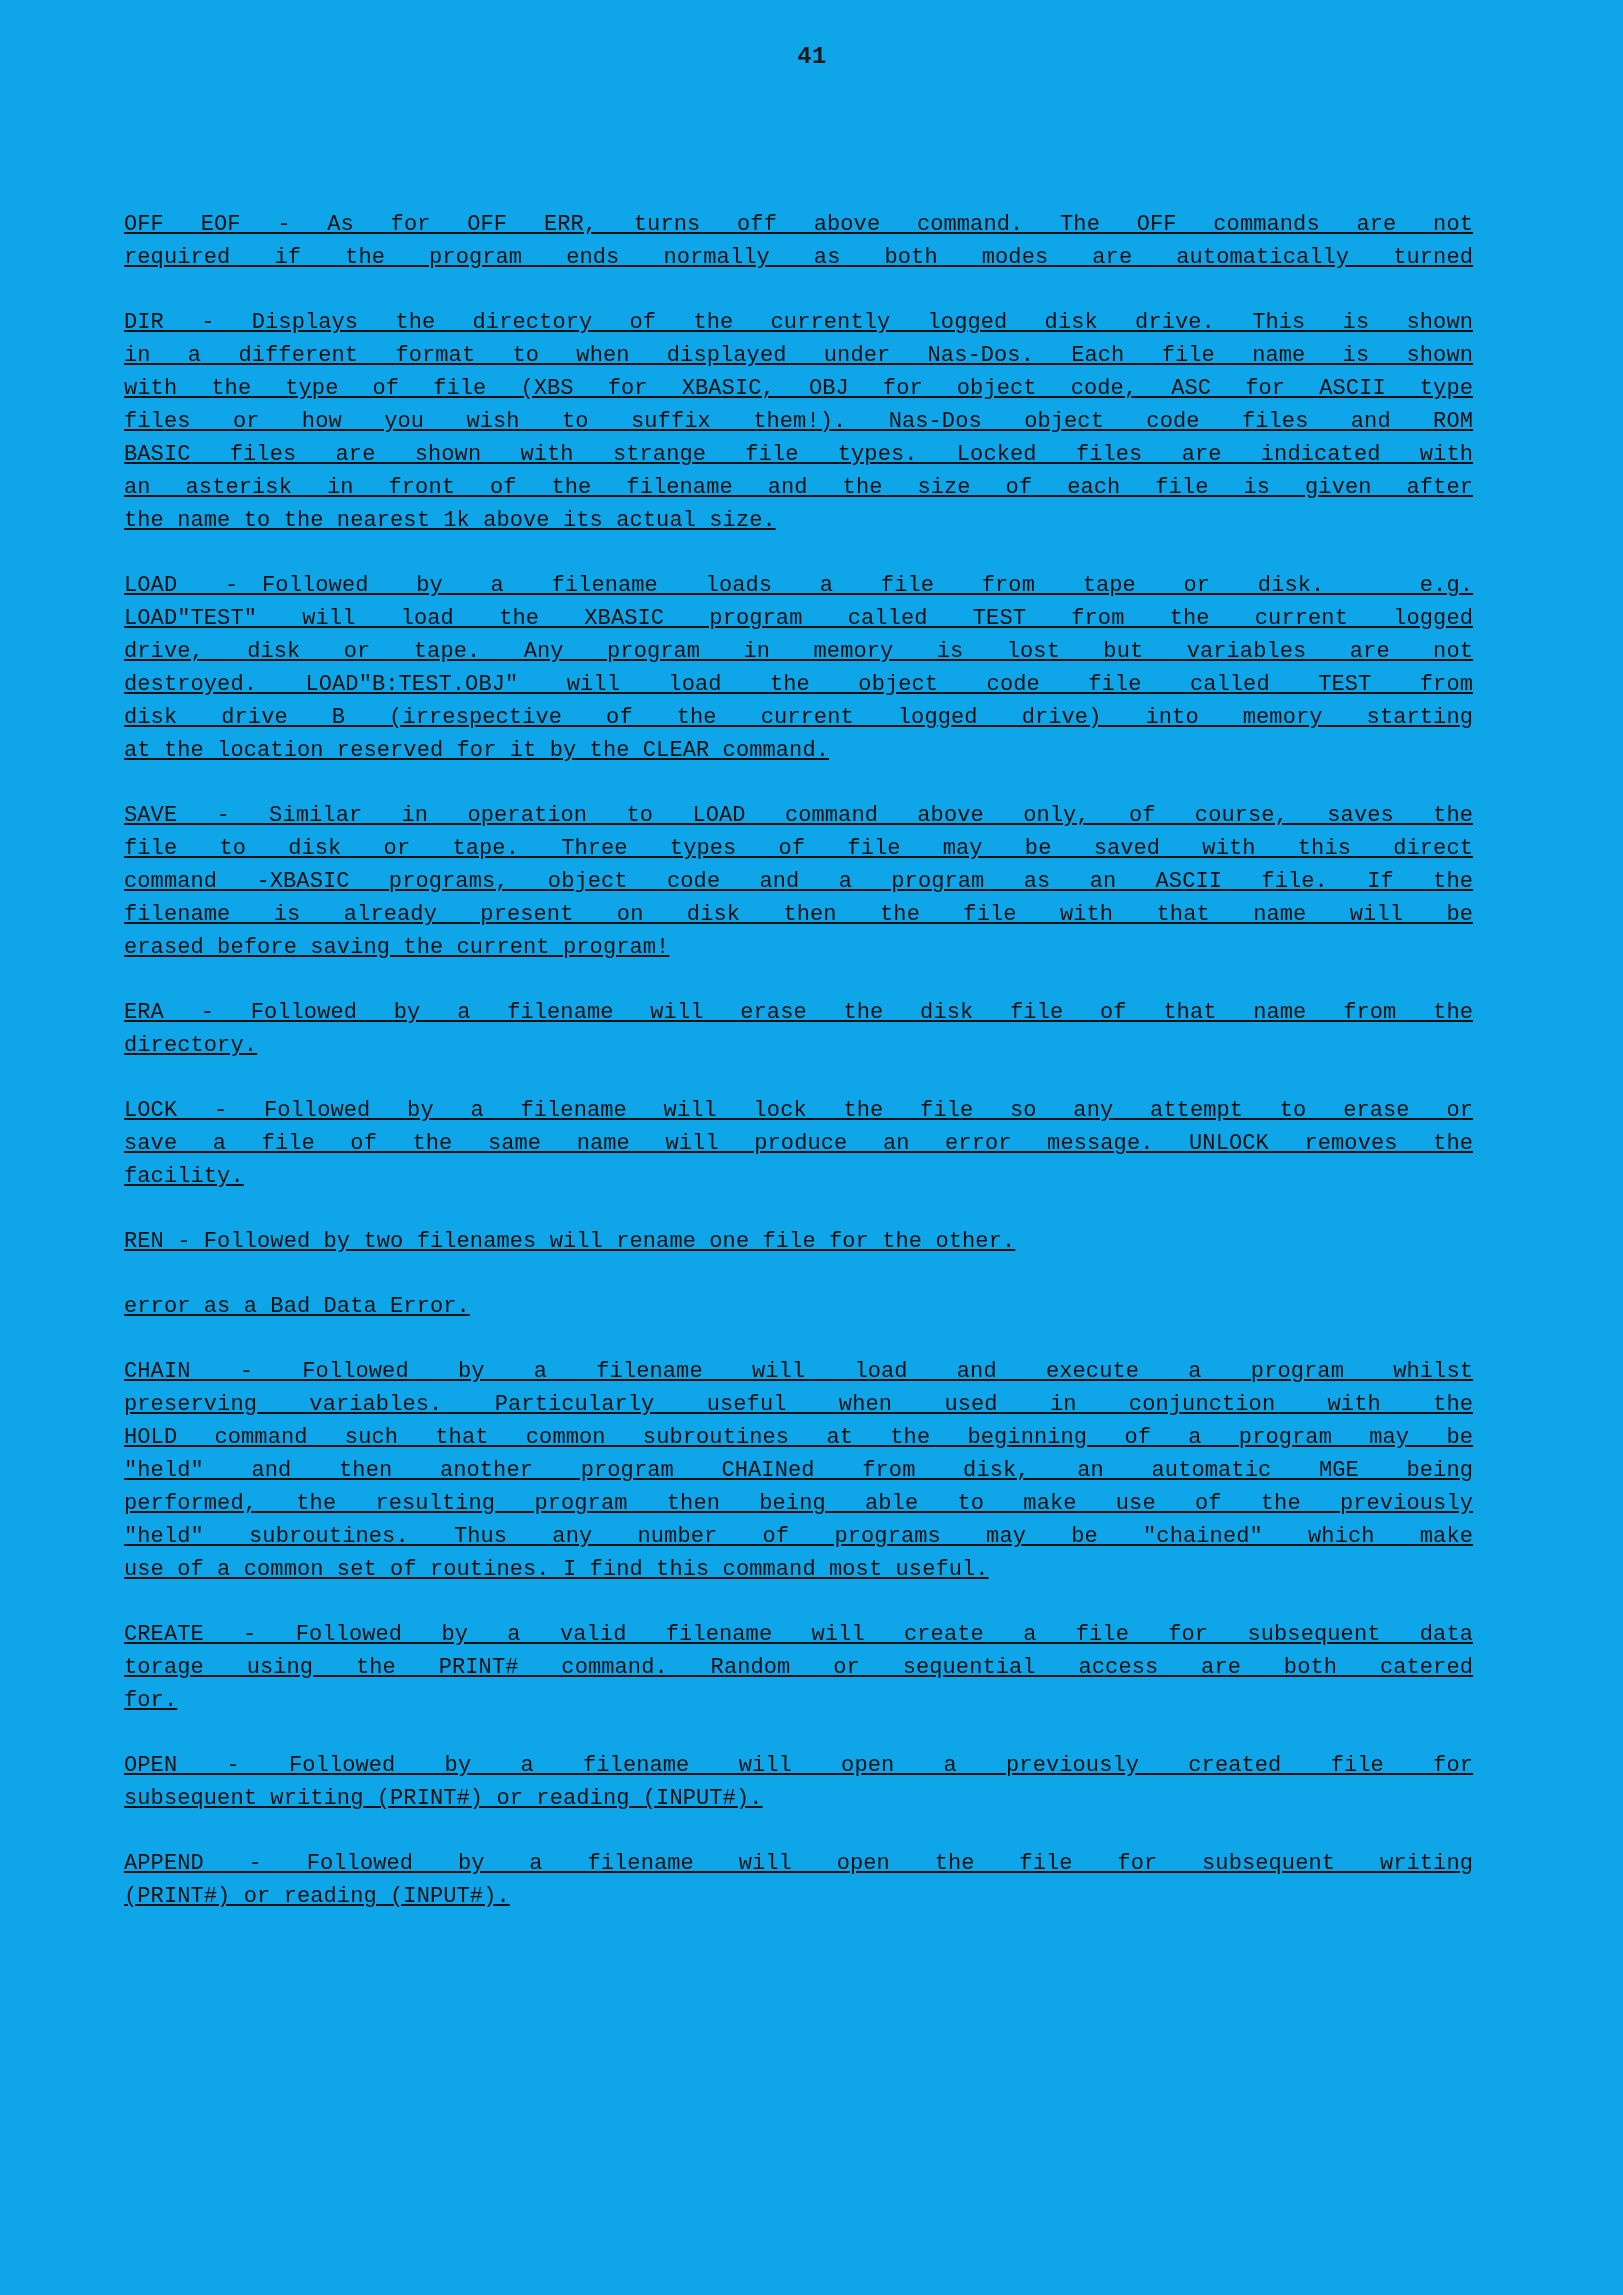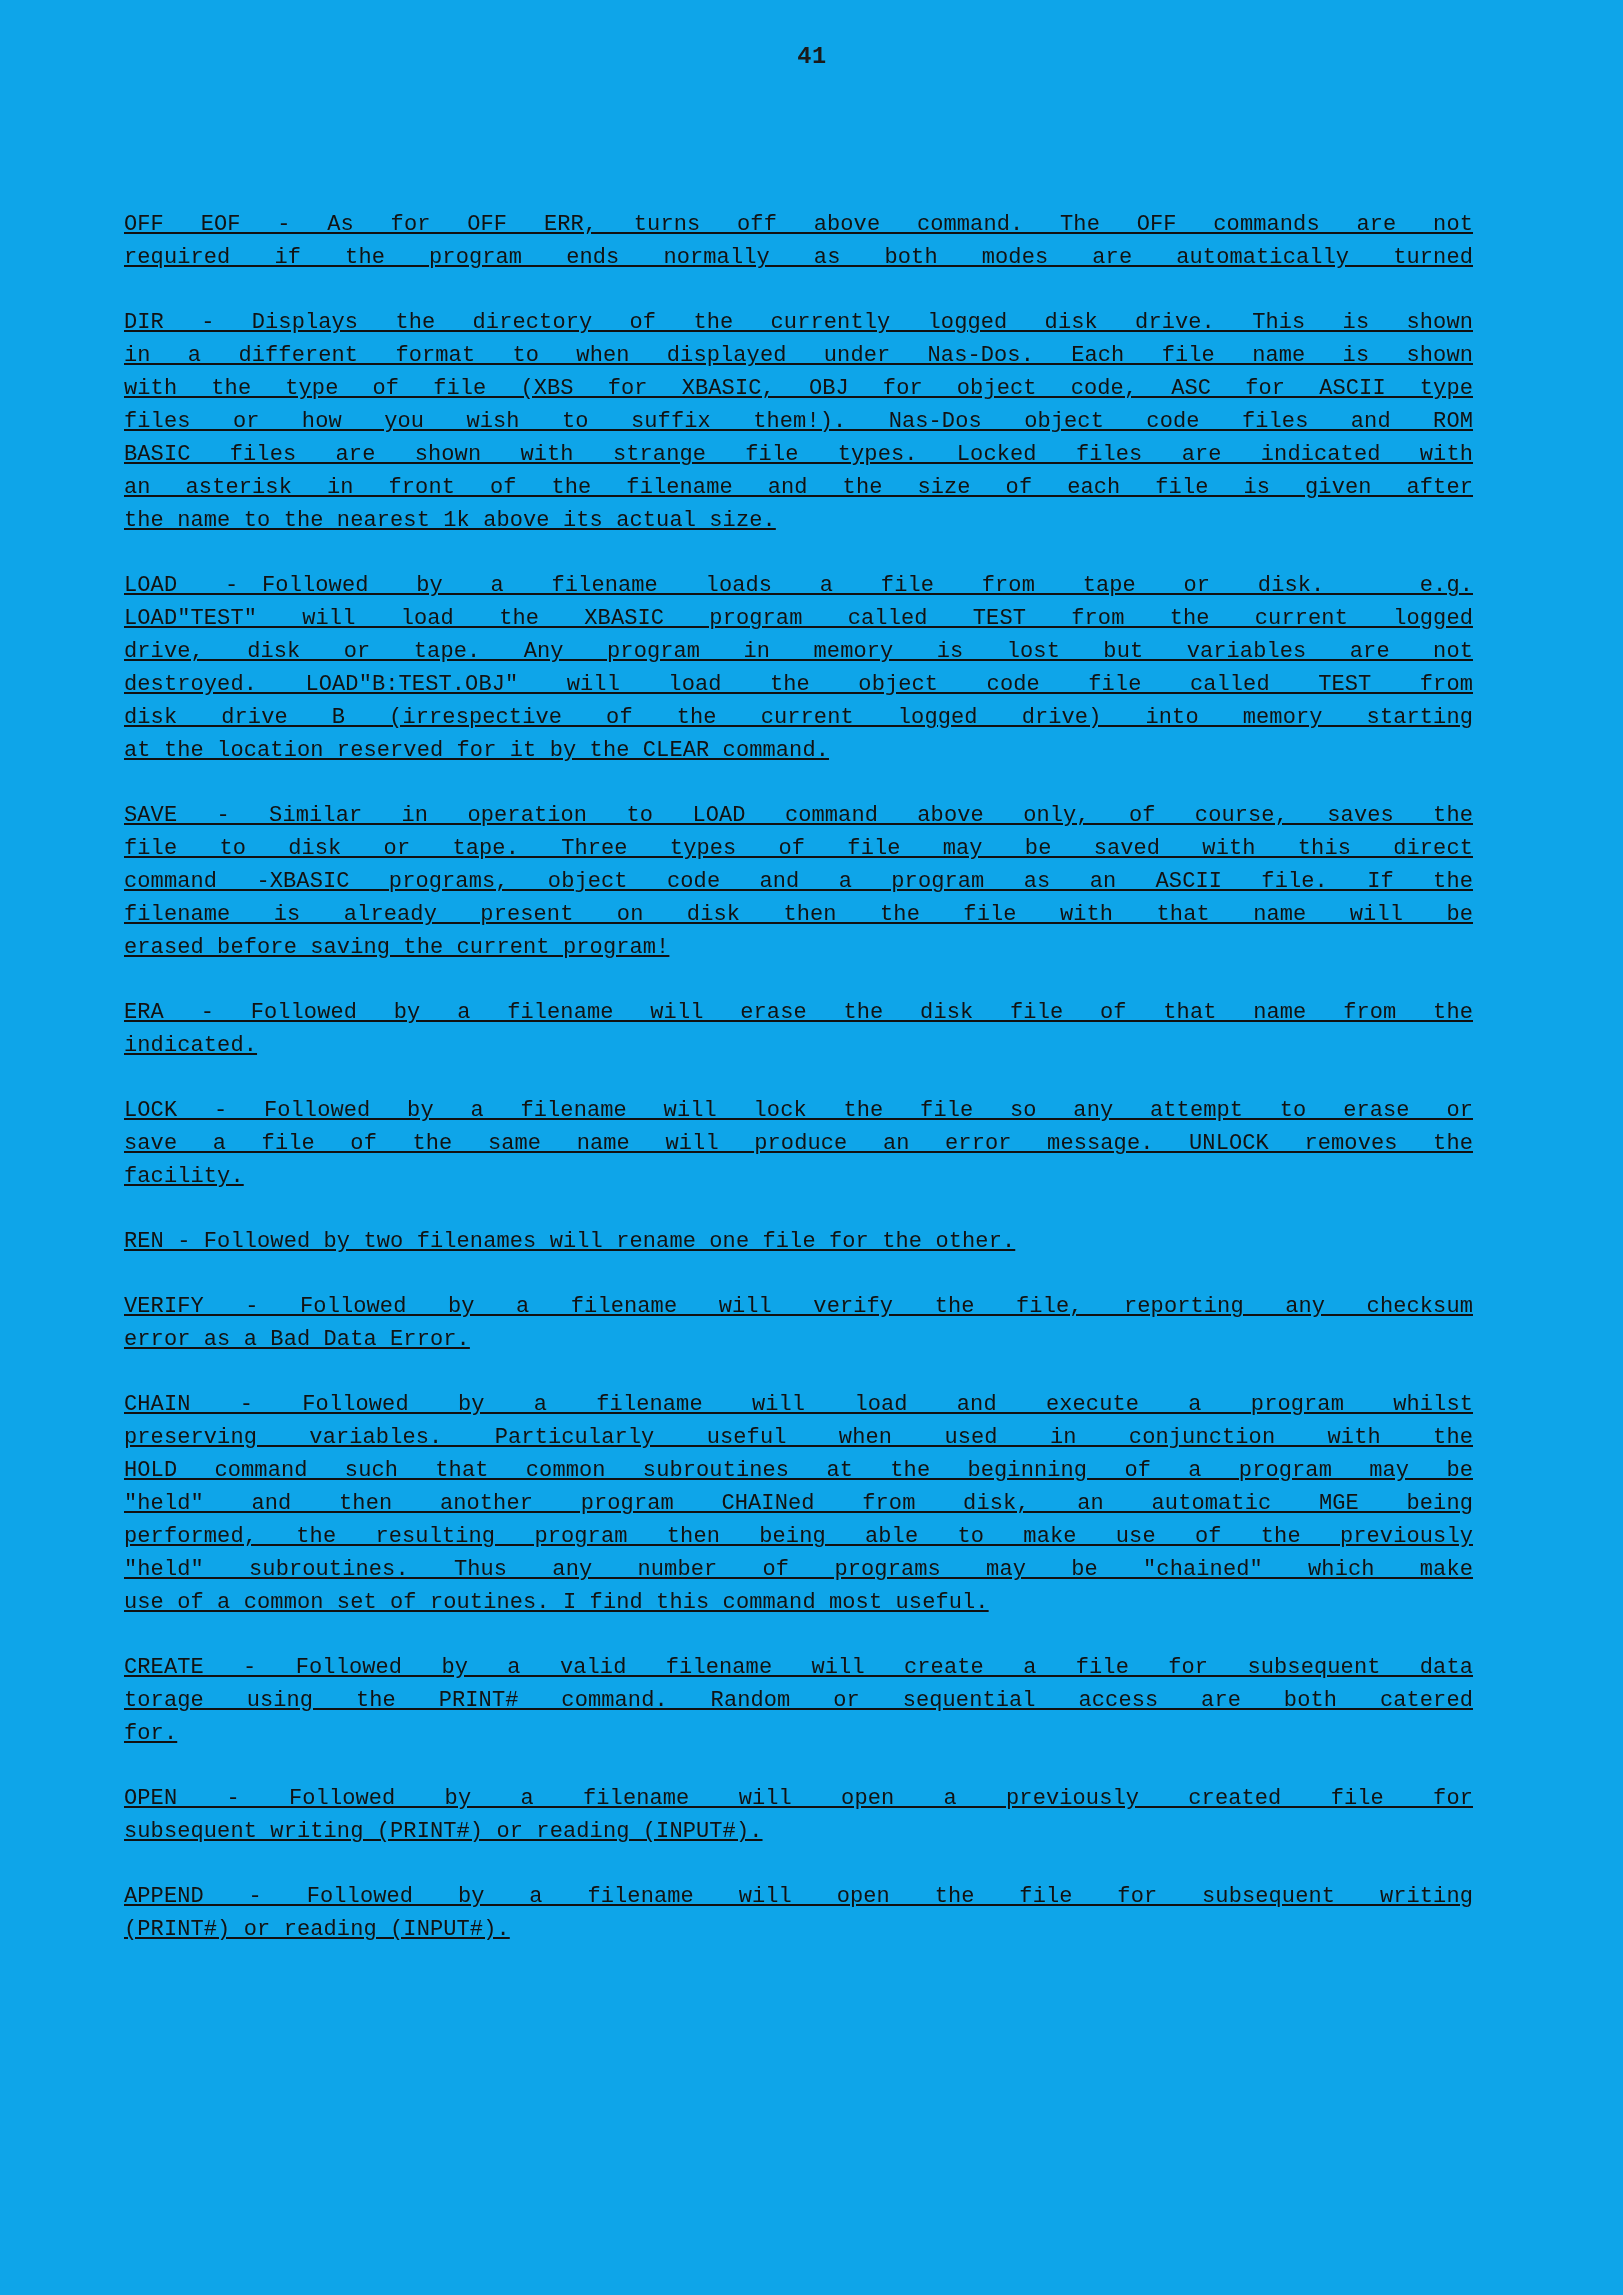--- a/index.html
+++ b/index.html
@@ -88,32 +88,31 @@
       </p>
       <p class="para">
         <span class="line">SAVE - Similar in operation to LOAD command above only, of course, saves the</span>
         <span class="line">file to disk or tape. Three types of file may be saved with this direct</span>
         <span class="line">command -XBASIC programs, object code and a program as an ASCII file. If the</span>
         <span class="line">filename is already present on disk then the file with that name will be</span>
         <span class="line last">erased before saving the current program!</span>
       </p>
       <p class="para">
         <span class="line">ERA - Followed by a filename will erase the disk file of that name from the</span>
-        <span class="line last">indicated.</span>
+        <span class="line last">directory.</span>
       </p>
       <p class="para">
         <span class="line">LOCK - Followed by a filename will lock the file so any attempt to erase or</span>
         <span class="line">save a file of the same name will produce an error message. UNLOCK removes the</span>
         <span class="line last">facility.</span>
       </p>
       <p class="para">
         <span class="line last">REN - Followed by two filenames will rename one file for the other.</span>
       </p>
       <p class="para">
-        <span class="line">VERIFY - Followed by a filename will verify the file, reporting any checksum</span>
         <span class="line last">error as a Bad Data Error.</span>
       </p>
       <p class="para">
         <span class="line">CHAIN - Followed by a filename will load and execute a program whilst</span>
         <span class="line">preserving variables. Particularly useful when used in conjunction with the</span>
         <span class="line">HOLD command such that common subroutines at the beginning of a program may be</span>
         <span class="line">"held" and then another program CHAINed from disk, an automatic MGE being</span>
         <span class="line">performed, the resulting program then being able to make use of the previously</span>
         <span class="line">"held" subroutines. Thus any number of programs may be "chained" which make</span>
         <span class="line last">use of a common set of routines. I find this command most useful.</span>

